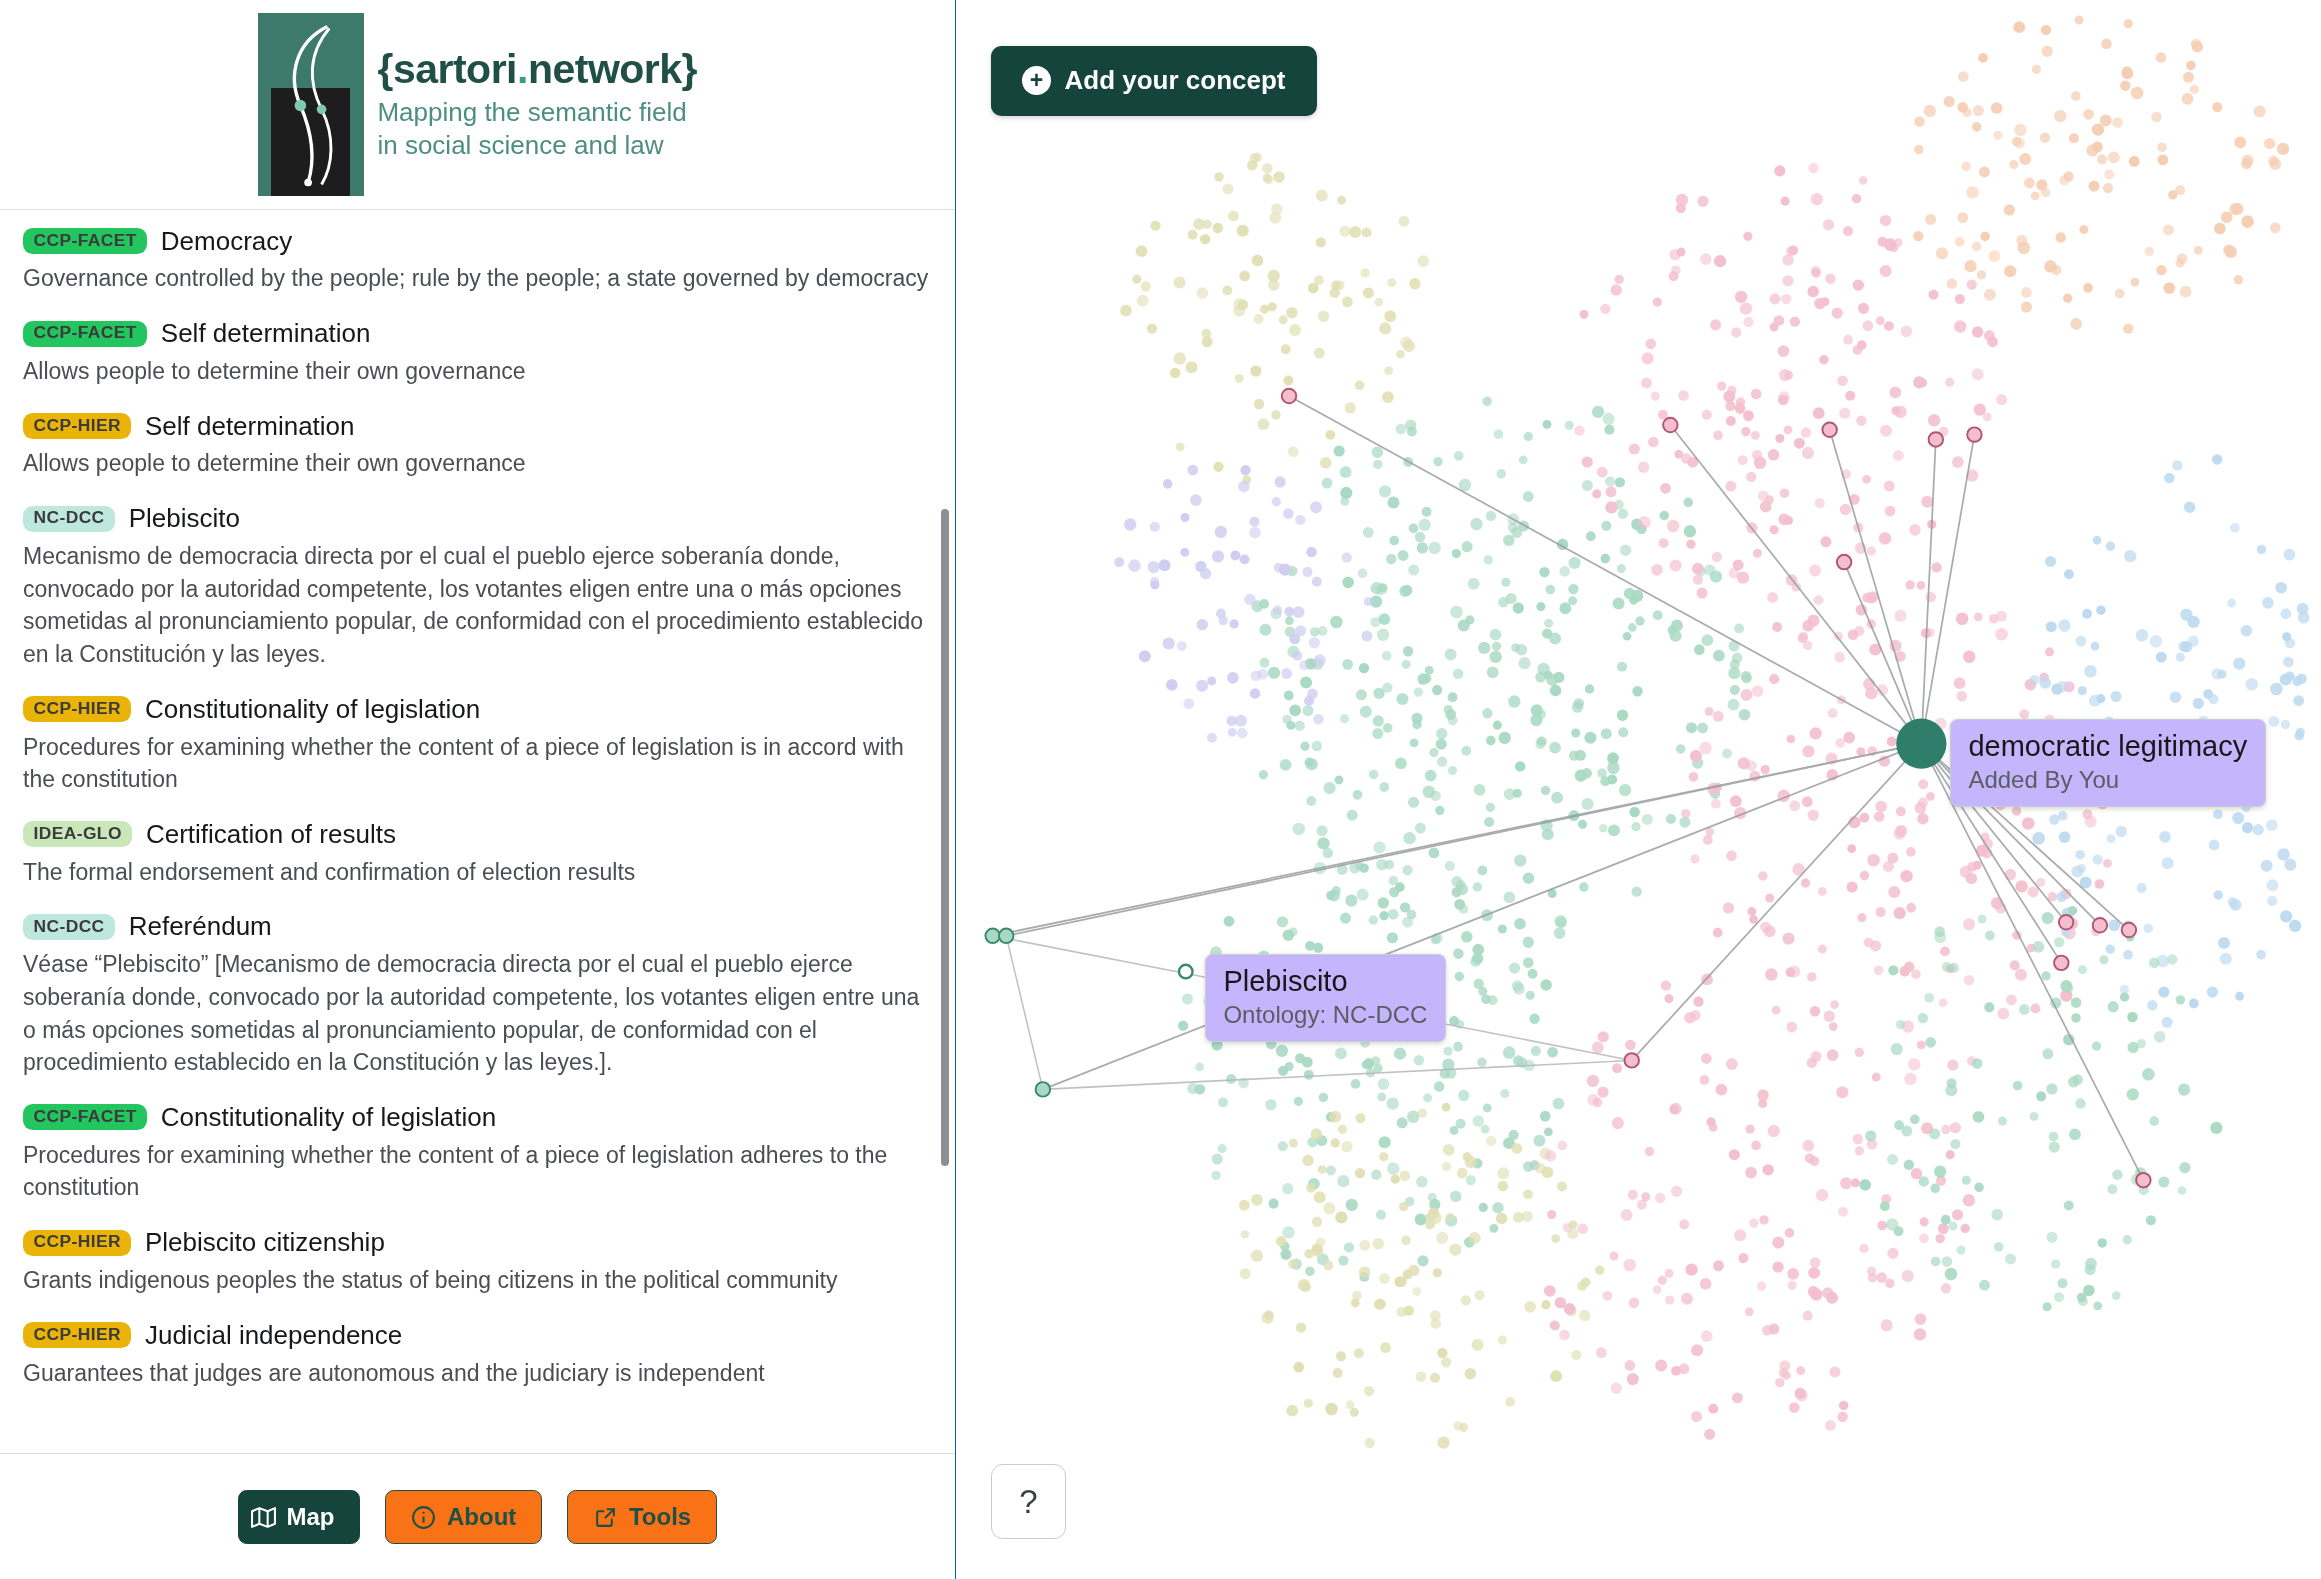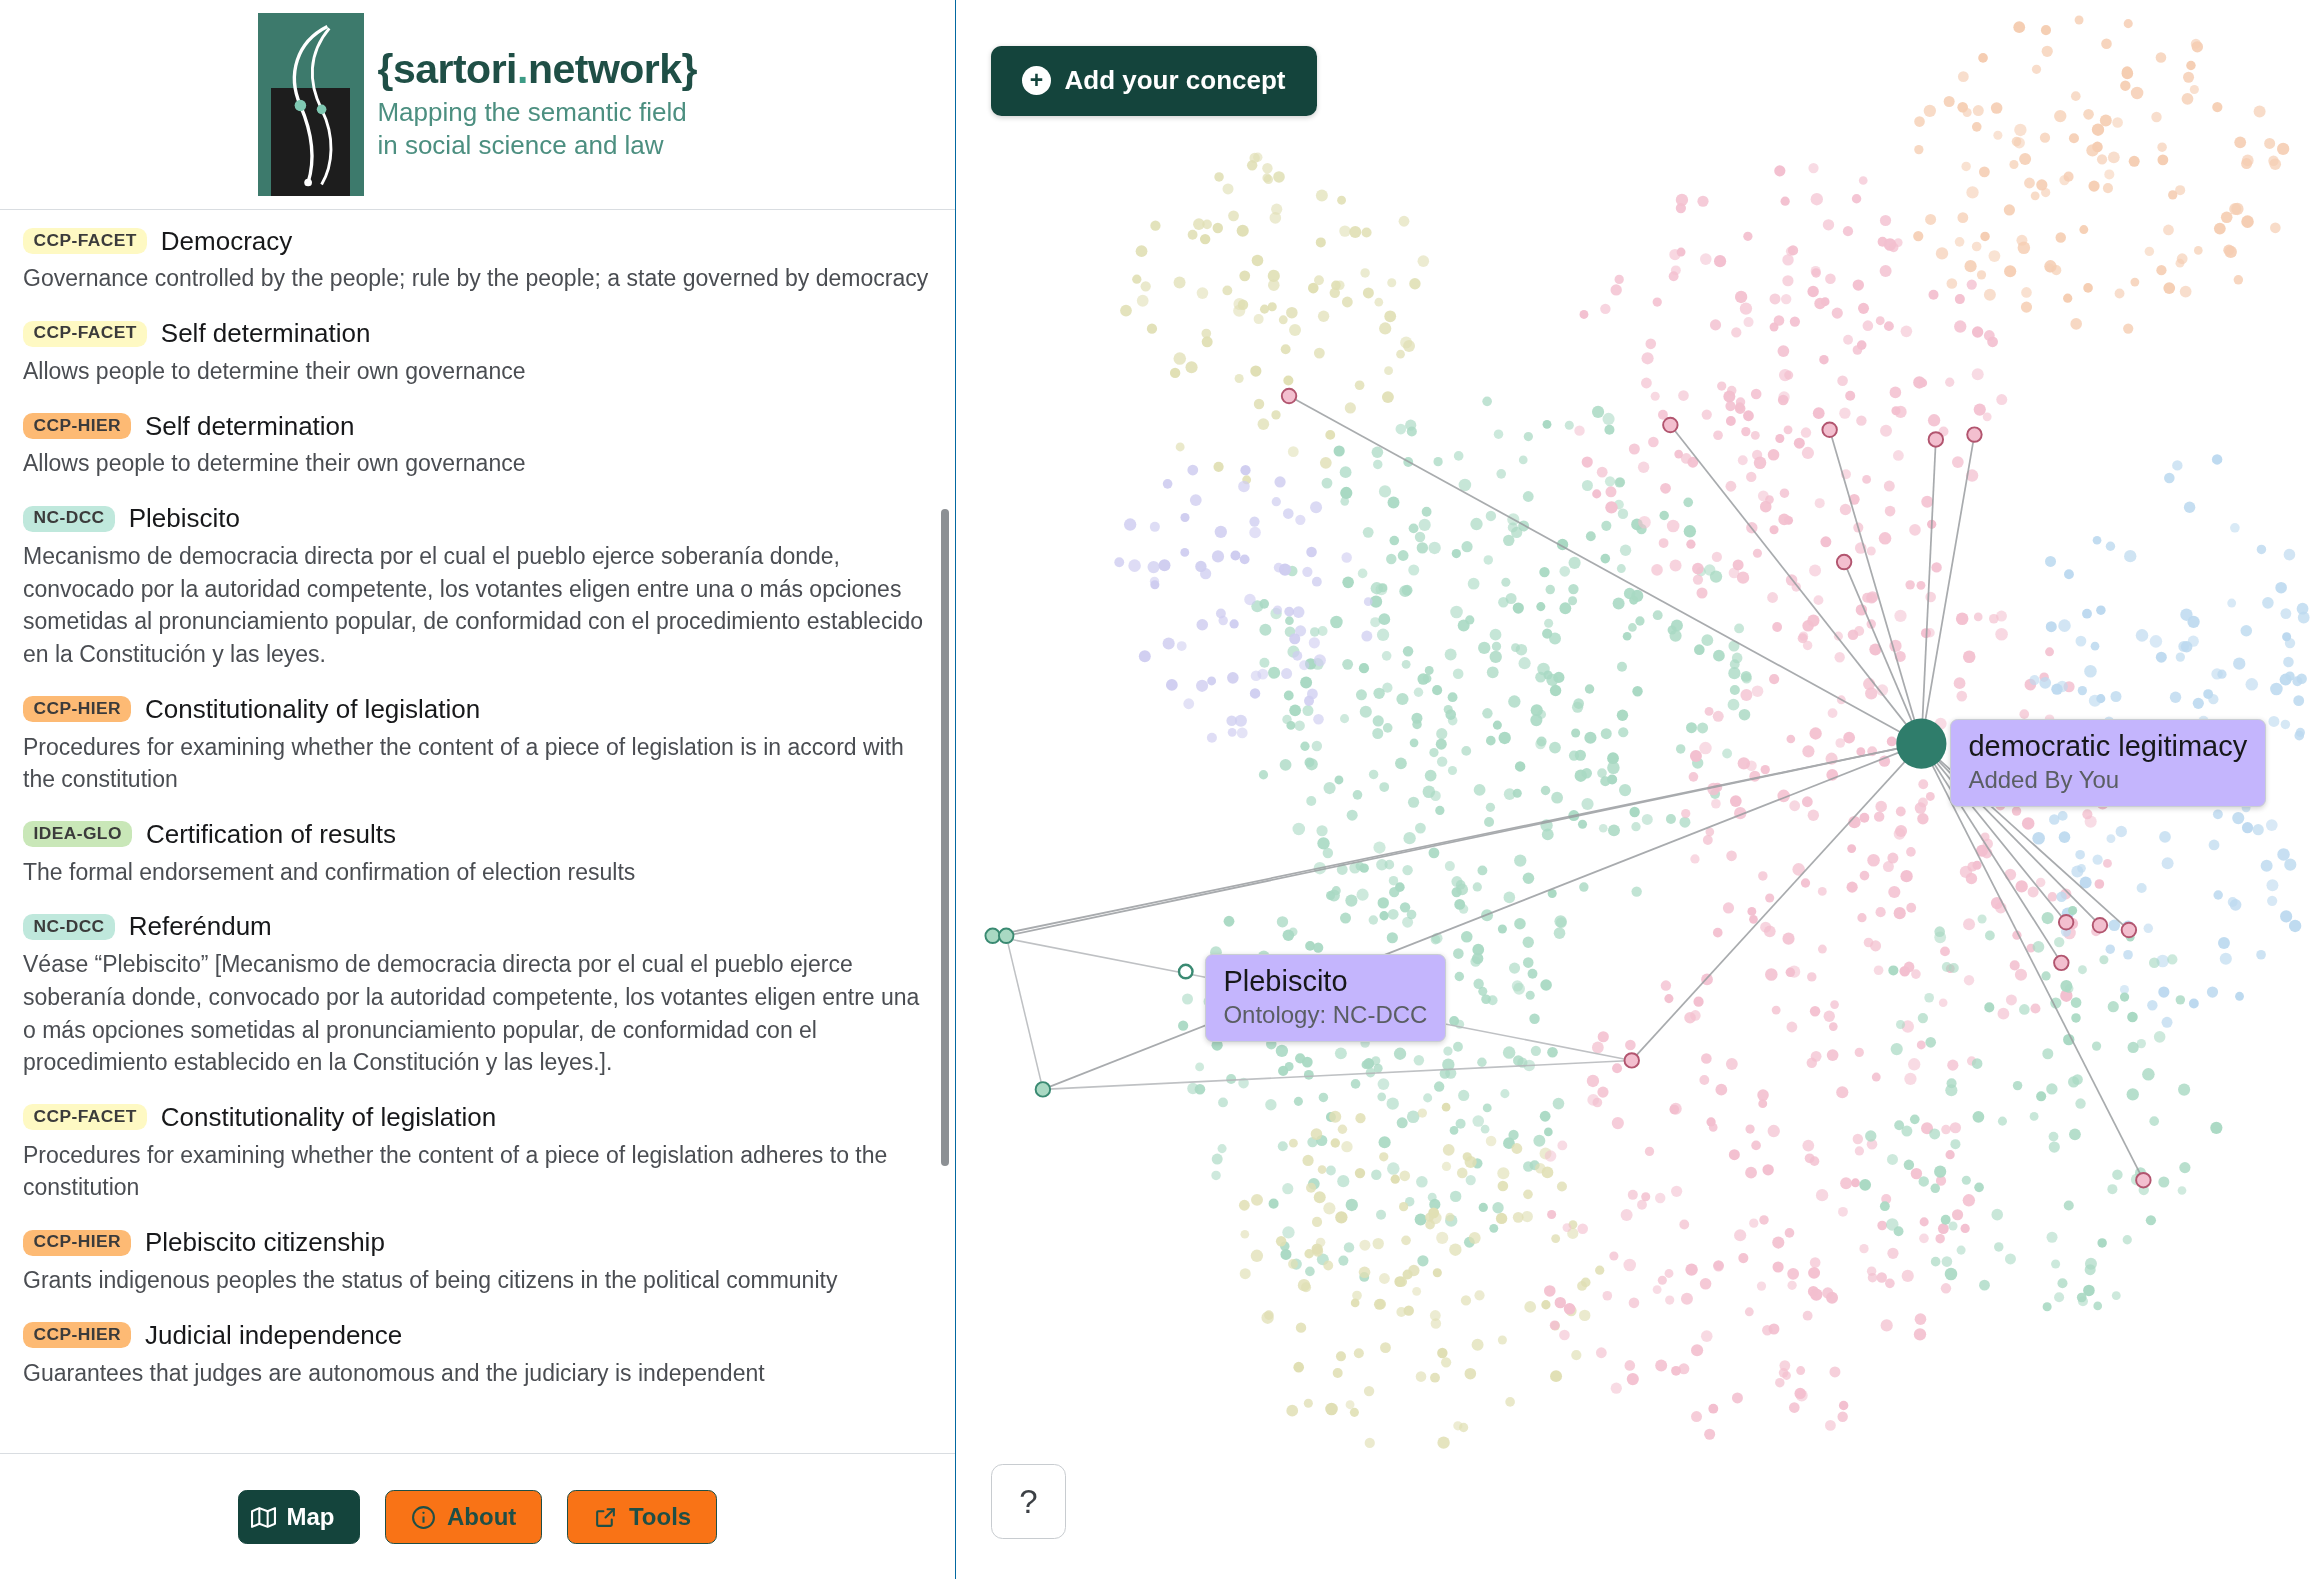--- a/index.html
+++ b/index.html
@@ -96,22 +96,22 @@
     display: inline-block;
     font-size: 17.4px;
     font-weight: bold;
     letter-spacing: 0.4px;
     color: #3b3b3b;
     border-radius: 9.7px;
     padding: 3.9px 10.6px 4.8px 10.6px;
     line-height: 1;
     white-space: nowrap;
   }
-  .badge.ccp-facet { background: #fef9c3; }
-  .badge.ccp-hier  { background: #fdba74; }
+  .badge.ccp-facet { background: #22c55e; }
+  .badge.ccp-hier  { background: #eab308; }
   .badge.nc-dcc    { background: #bfe8dc; }
   .badge.idea-glo  { background: #c9e7b8; }
   .c-title {
     font-size: 26px;
     color: #17181a;
   }
   .c-desc {
     font-size: 23px;
     color: #4a4d52;
     line-height: 1.42;

